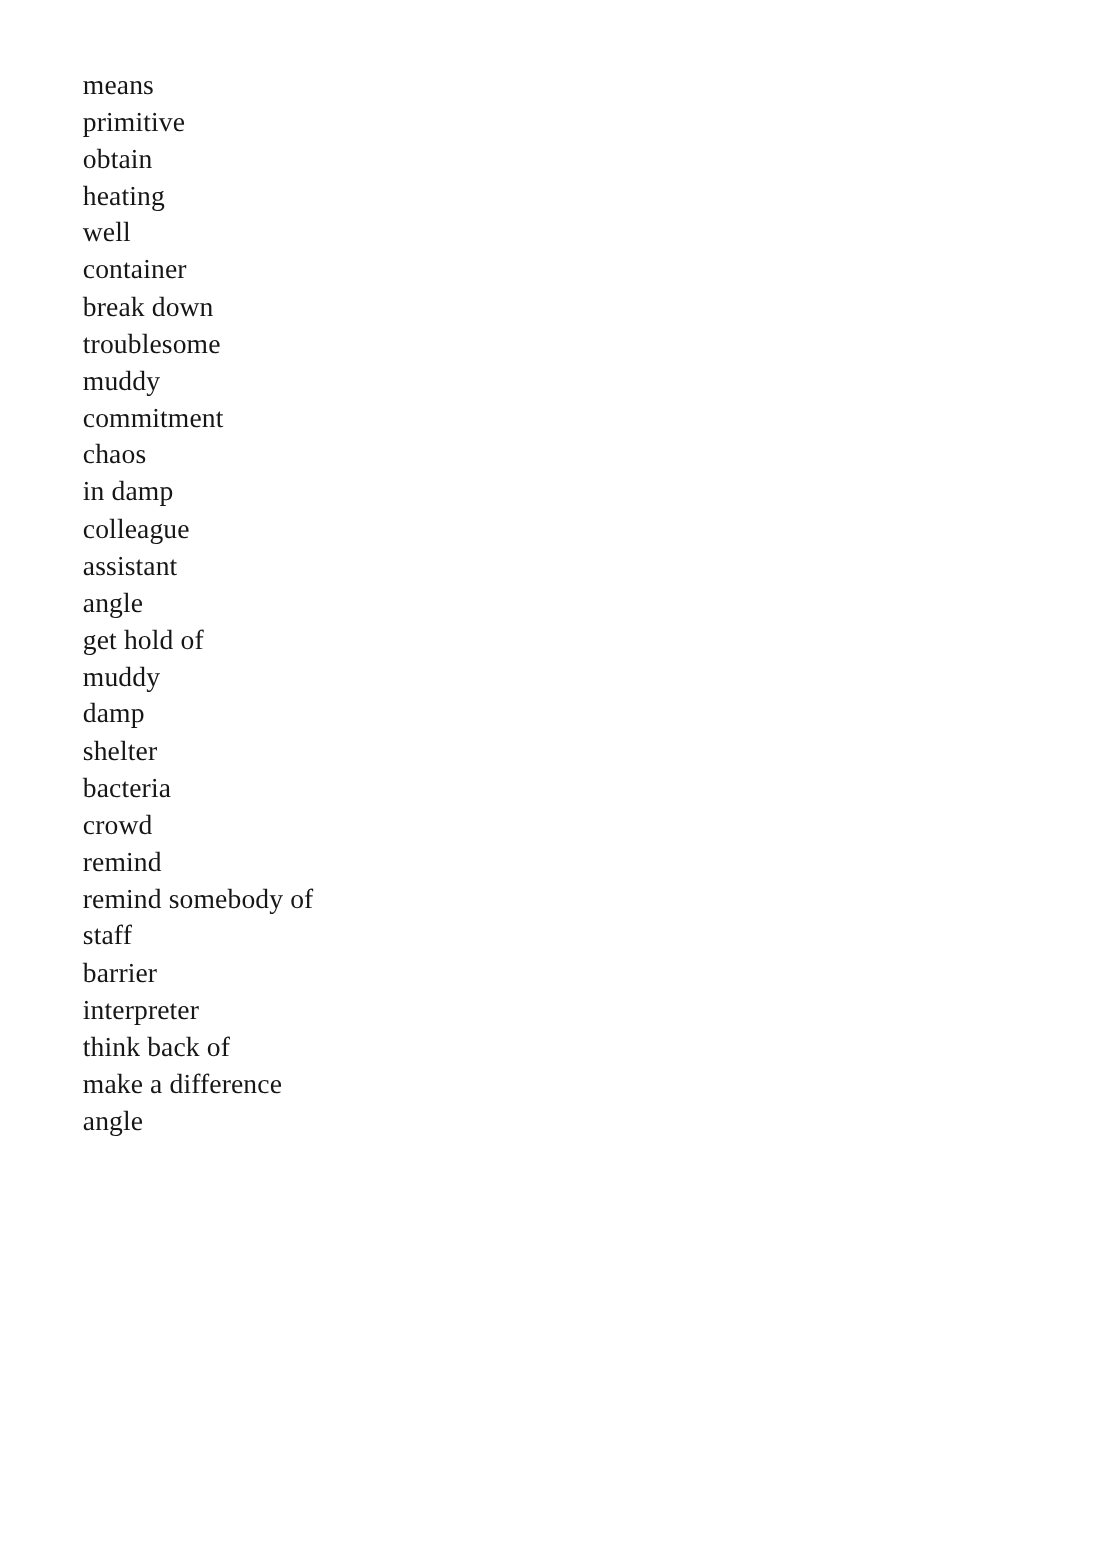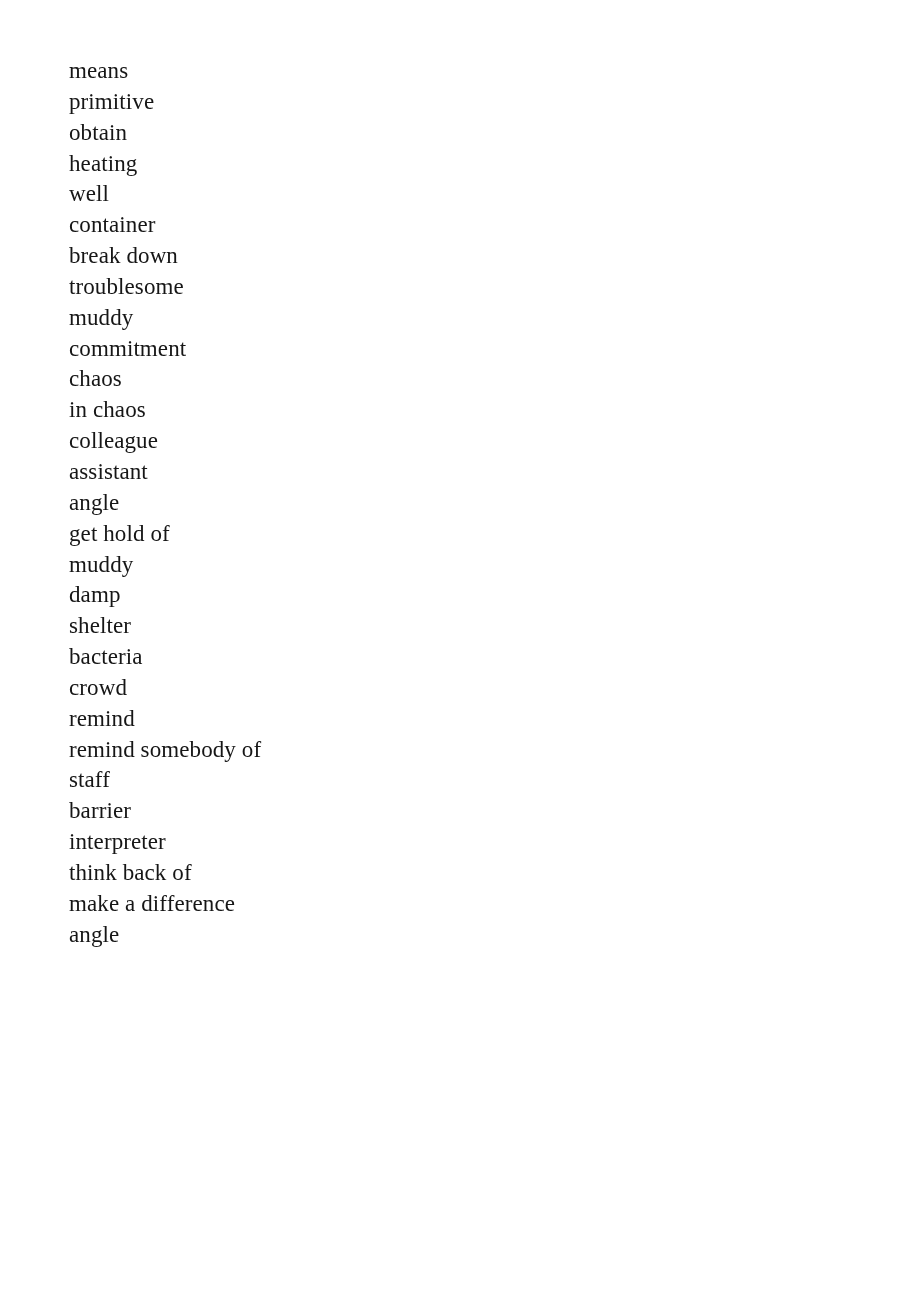--- a/index.html
+++ b/index.html
@@ -47,21 +47,21 @@
       <li class="word-line">primitive</li>
       <li class="word-line">obtain</li>
       <li class="word-line">heating</li>
       <li class="word-line">well</li>
       <li class="word-line">container</li>
       <li class="word-line">break down</li>
       <li class="word-line">troublesome</li>
       <li class="word-line">muddy</li>
       <li class="word-line">commitment</li>
       <li class="word-line">chaos</li>
-      <li class="word-line">in chaos</li>
+      <li class="word-line">in damp</li>
       <li class="word-line">colleague</li>
       <li class="word-line">assistant</li>
       <li class="word-line">angle</li>
       <li class="word-line">get hold of</li>
       <li class="word-line">muddy</li>
       <li class="word-line">damp</li>
       <li class="word-line">shelter</li>
       <li class="word-line">bacteria</li>
       <li class="word-line">crowd</li>
       <li class="word-line">remind</li>

